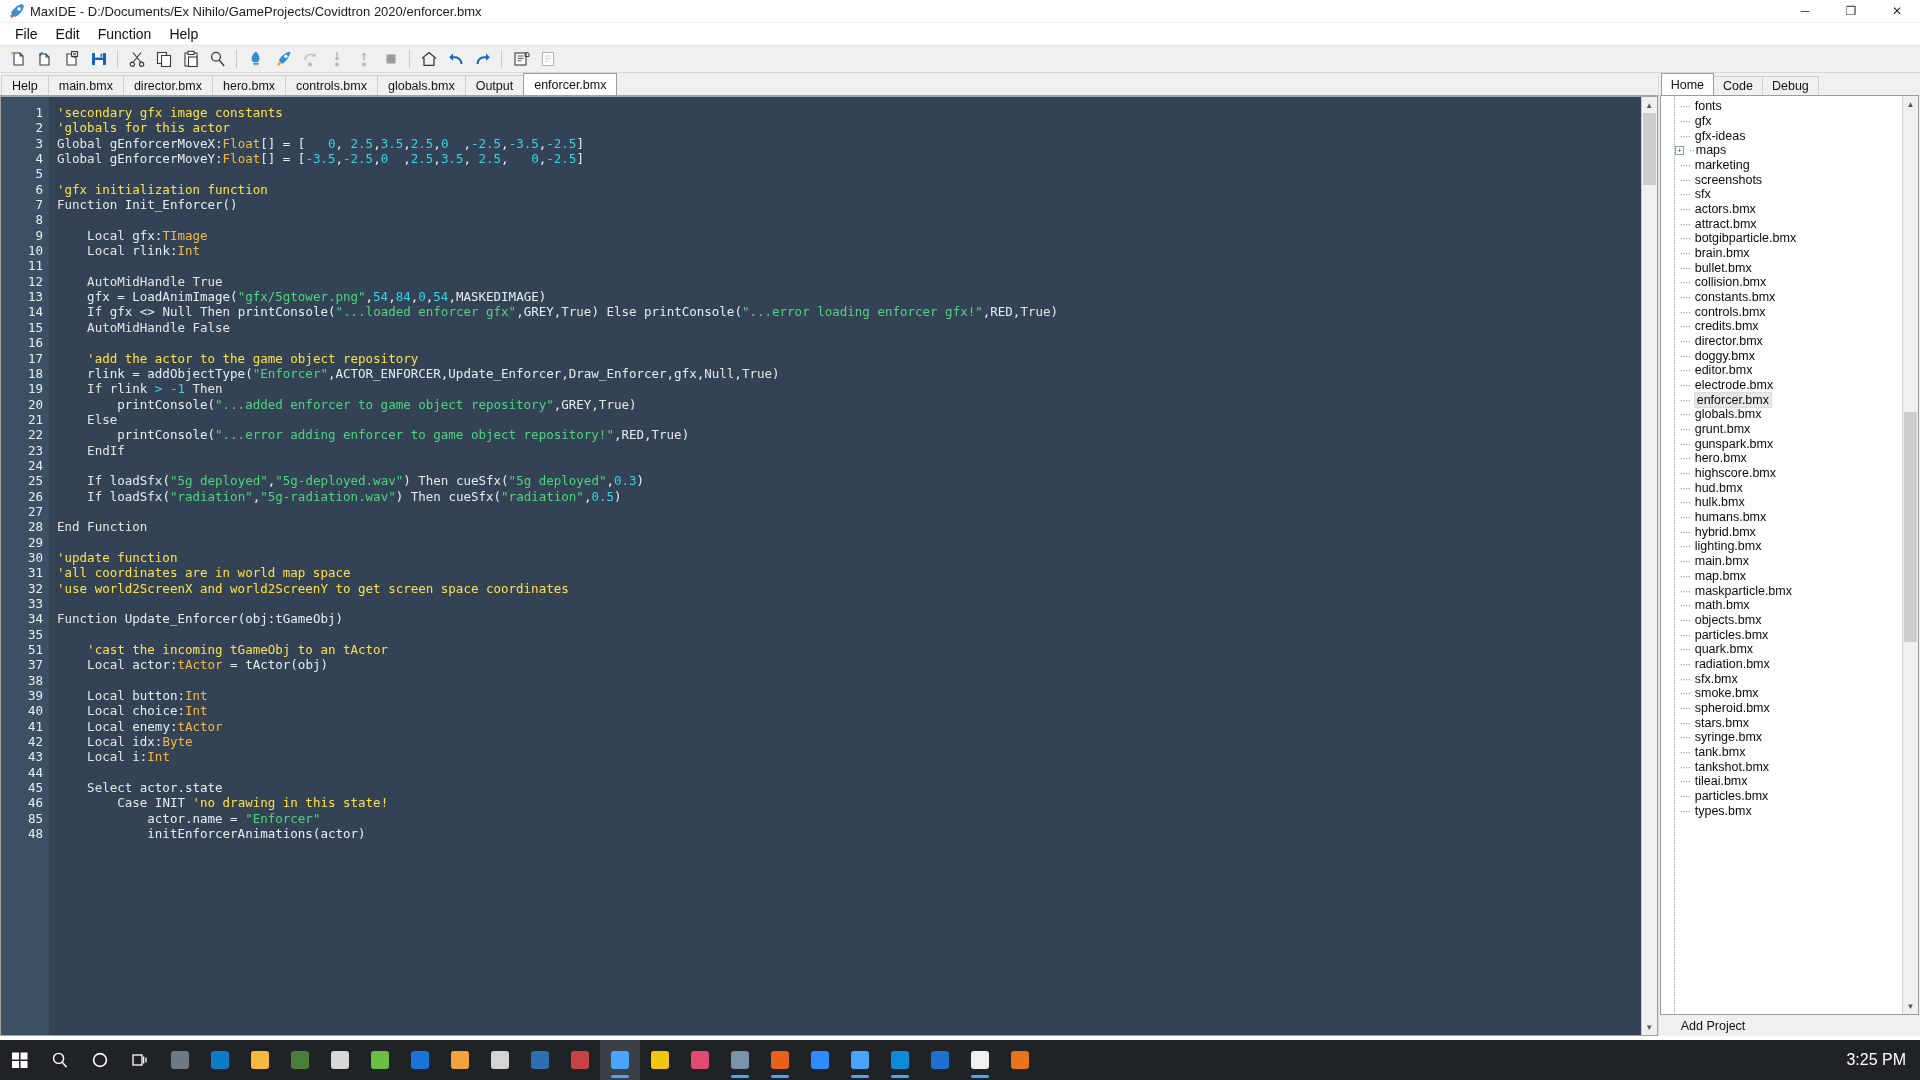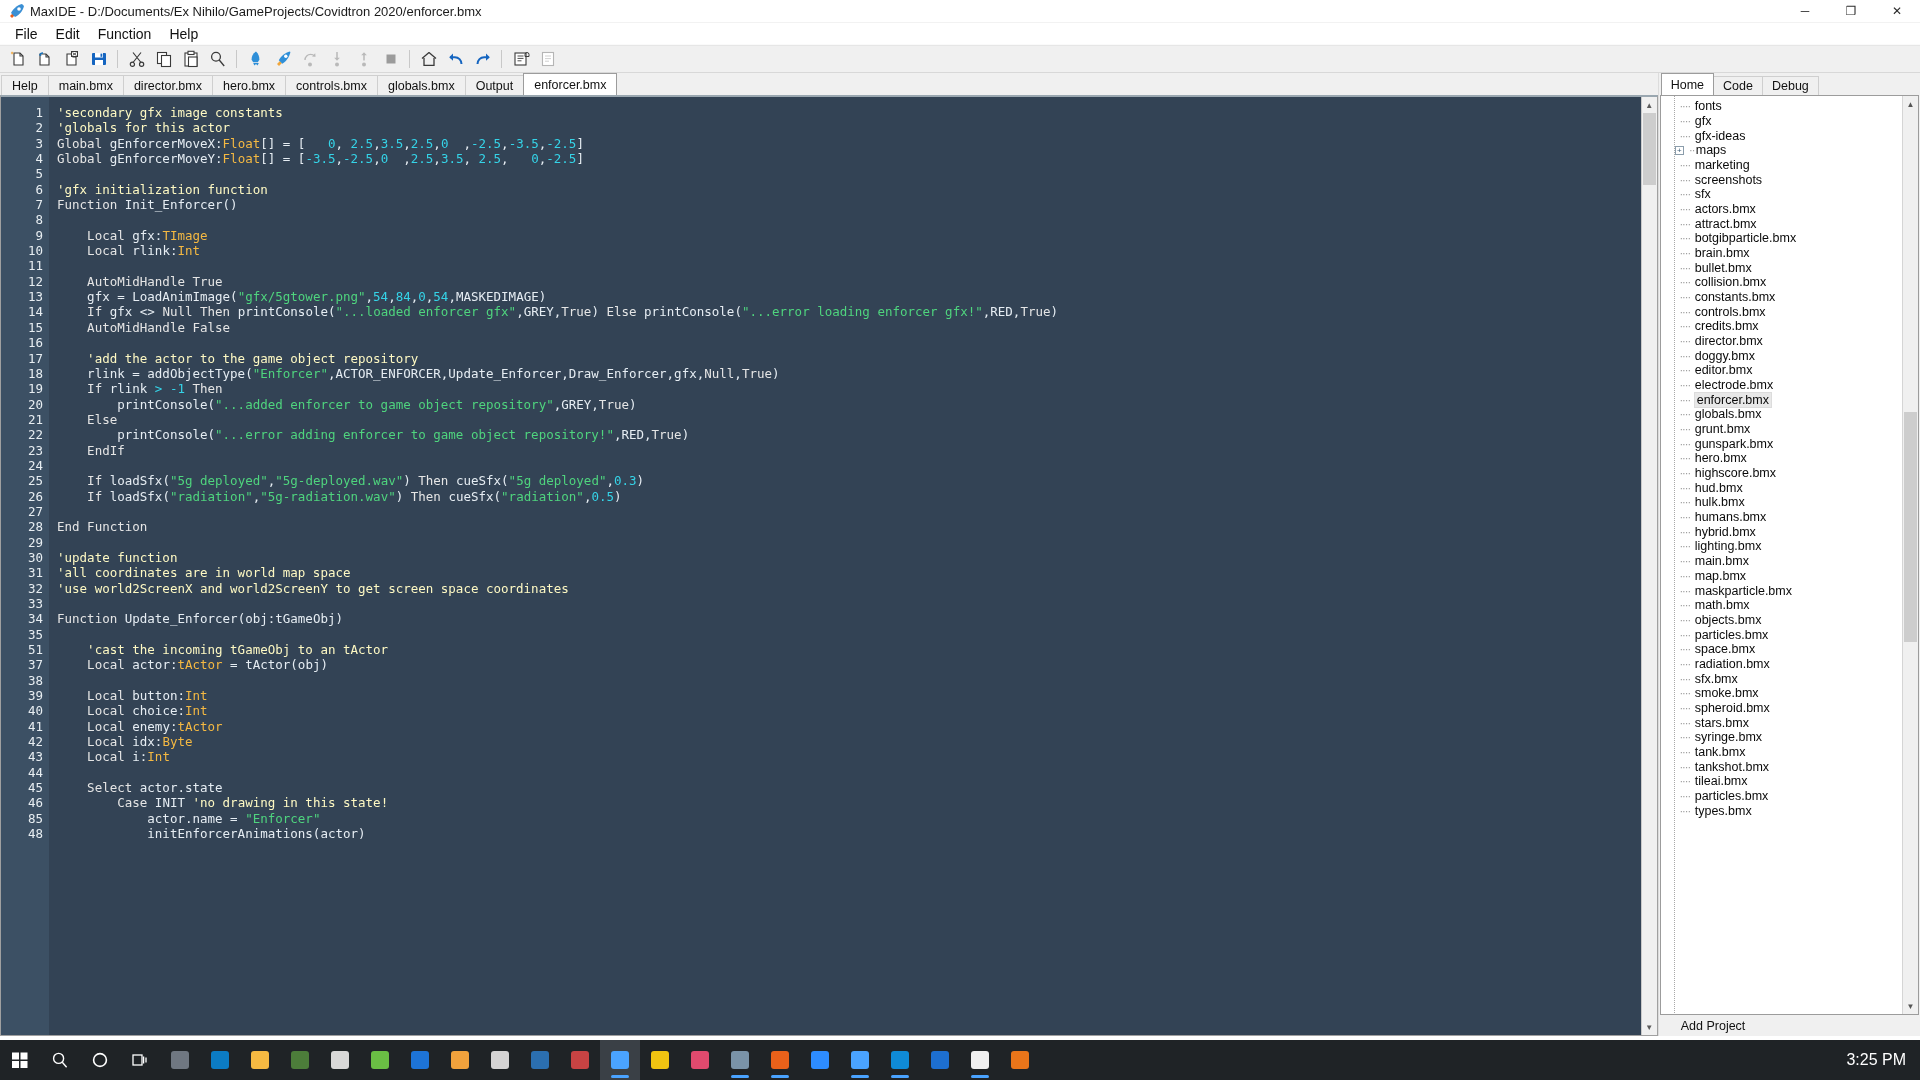--- a/index.html
+++ b/index.html
@@ -152,21 +152,21 @@
     font-family: "DejaVu Sans Mono", monospace;
     font-size: 12.5px;
     line-height: 15.35px;
     padding: 8px 0 0 8px;
     white-space: pre;
     overflow: hidden;
   }
   #code .ln { height: 15.35px; }
 
   
-  .c-com  { color: #fef9c3; }   
+  .c-com  { color: #fde047; }   
   .c-kw   { color: #e5e5e5; }   
   .c-typ  { color: #f5b942; }   
   .c-str  { color: #4fd47e; }   
   .c-num  { color: #35d4e8; }   
   .c-pln  { color: #e6edf3; }
 
   
   #code-scroll {
     width: 16px;
     background: #f0f0f0;
@@ -742,21 +742,21 @@
           <div class="node">
             <span class="dash">····</span>
             <span class="lbl">objects.bmx</span>
           </div>
           <div class="node">
             <span class="dash">····</span>
             <span class="lbl">particles.bmx</span>
           </div>
           <div class="node">
             <span class="dash">····</span>
-            <span class="lbl">space.bmx</span>
+            <span class="lbl">quark.bmx</span>
           </div>
           <div class="node">
             <span class="dash">····</span>
             <span class="lbl">radiation.bmx</span>
           </div>
           <div class="node">
             <span class="dash">····</span>
             <span class="lbl">sfx.bmx</span>
           </div>
           <div class="node">

